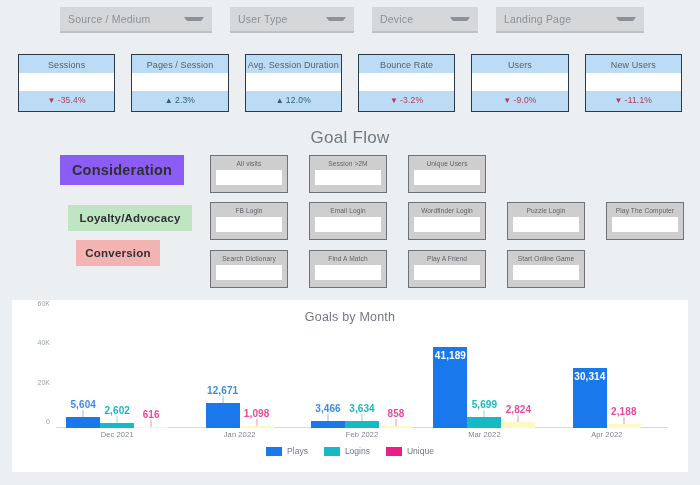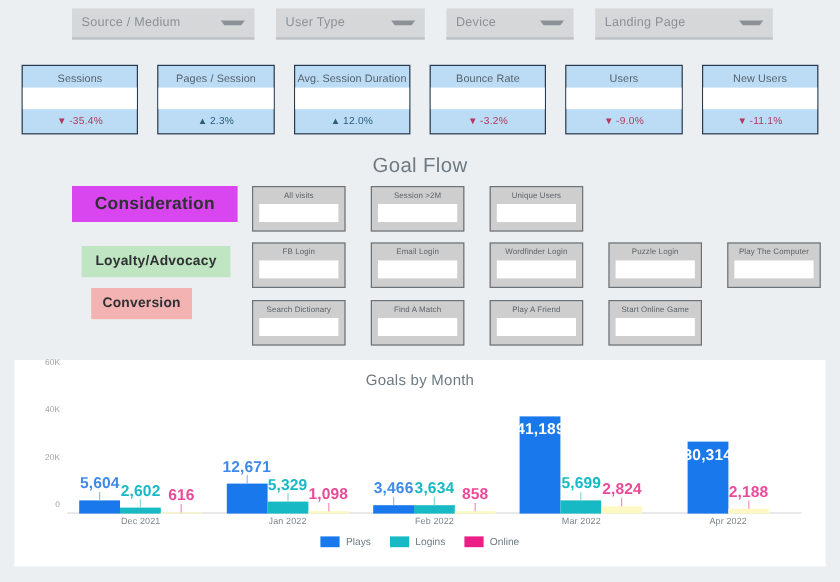--- a/index.html
+++ b/index.html
@@ -81,22 +81,22 @@
     text-align: center;
     font-size: 17px; color: #6e7a82; font-weight: 400;
     letter-spacing: .3px;
   }
   .stage {
     position: absolute;
     display: flex; align-items: center; justify-content: center;
     color: #2f3033; font-weight: bold;
     letter-spacing: .2px;
   }
-  .stage-0 { top: 155px; left: 60px;  width: 138px; height: 30px;
-             background: #d946ef; font-size: 14.5px; }
+  .stage-0 { top: 155px; left: 60px;  width: 124px; height: 30px;
+             background: #8b5cf6; font-size: 14.5px; }
   .stage-1 { top: 205px; left: 68px;  width: 124px; height: 26px;
              background: #bfe5c2; font-size: 11.5px; }
   .stage-2 { top: 240px; left: 76px;  width: 84px; height: 26px;
              background: #f3b3b3; font-size: 11.5px; }
 
   .gf-card {
     position: absolute;
     width: 78px; height: 38px;
     background: #cecece;
     border: 1.4px solid #6d7277;
@@ -147,21 +147,21 @@
   .bar-wrap {
     position: relative; width: 34px; height: 100%;
     display: flex; align-items: flex-end; justify-content: center;
   }
   .bar { width: 34px; position: relative; }
   .bar.plays  { background: #1878ec; }
   .bar.logins { background: #17b9c4; }
   .bar.shares { background: #fef9c3; }
   .bar-label {
     position: absolute; left: 50%; transform: translateX(-50%);
-    font-size: 13px; white-space: nowrap; font-weight: 600;
+    font-size: 10px; white-space: nowrap; font-weight: 600;
     letter-spacing: .1px;
   }
   .bar-label.outside { bottom: calc(100% + 7px); }
   .bar-label.inside  { top: 3px; color: #fff !important; }
   .leader {
     position: absolute; left: 50%; width: 1px;
     bottom: 100%; height: 7px;
     transform: translateX(-50%);
   }
   .lbl-plays  { color: #3f8ae8; }
@@ -330,26 +330,20 @@
                 <div class="bar-label outside lbl-shares">616</div>
                 <div class="leader ld-shares"></div>
               </div>
             </div>
           </div>
           <div class="group">
             <div class="bar-wrap">
               <div class="bar plays" style="height: 21.1183%;">
                 <div class="bar-label outside lbl-plays">12,671</div>
                 <div class="leader ld-plays"></div>
-              </div>
-            </div>
-            <div class="bar-wrap">
-              <div class="bar logins" style="height: 8.88167%;">
-                <div class="bar-label outside lbl-logins">5,329</div>
-                <div class="leader ld-logins"></div>
               </div>
             </div>
             <div class="bar-wrap">
               <div class="bar shares" style="height: 1.83%;">
                 <div class="bar-label outside lbl-shares">1,098</div>
                 <div class="leader ld-shares"></div>
               </div>
             </div>
           </div>
           <div class="group">
@@ -421,18 +415,18 @@
         <div class="legend-item">
           <span class="swatch" style="background: rgb(24, 120, 236);"></span>
           <span class="legend-label">Plays</span>
         </div>
         <div class="legend-item">
           <span class="swatch" style="background: rgb(23, 185, 196);"></span>
           <span class="legend-label">Logins</span>
         </div>
         <div class="legend-item">
           <span class="swatch" style="background: rgb(234, 30, 132);"></span>
-          <span class="legend-label">Online</span>
+          <span class="legend-label">Unique</span>
         </div>
       </div>
   </div>
 
 </div>
 
 </body></html>

